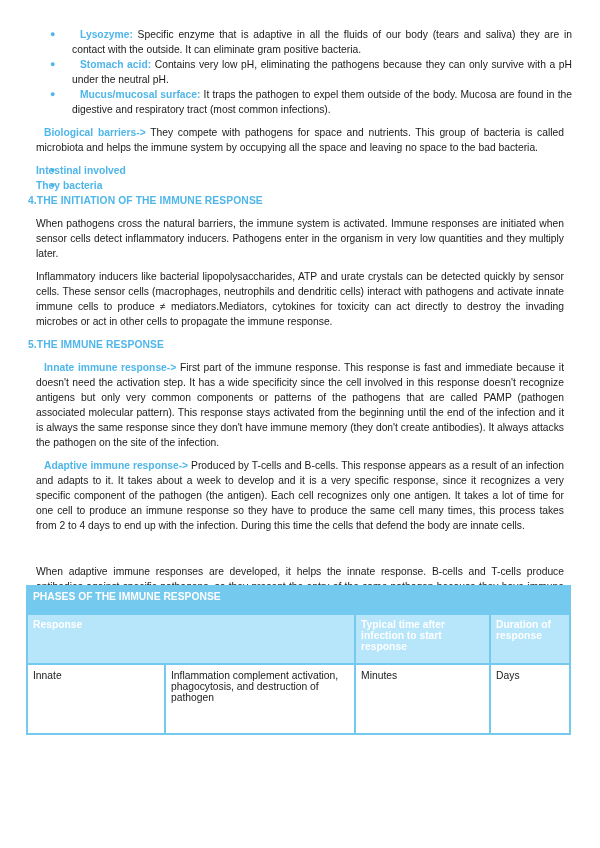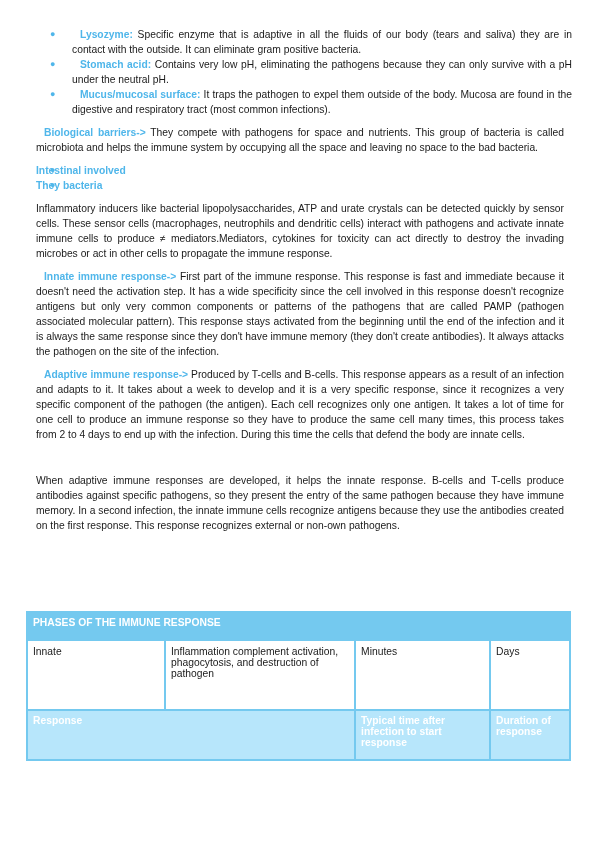--- a/index.html
+++ b/index.html
@@ -6,21 +6,21 @@
     body { width: 600px; height: 848px; position: relative; overflow: hidden;
       font-family: "Liberation Sans", sans-serif; font-size: 10.3px; color: #1a1a1a; line-height: 15px; }
     .page { position: absolute; left: 28px; top: 27px; width: 544px; }
     .just { text-align: justify; margin: 8px; }
     .kw { color: #4fb6ea; font-weight: bold; padding-left: 8px; }
     .sec { color: #4fb6ea; font-weight: bold; font-family: "Liberation Sans", sans-serif; font-size: 10.3px; margin: 0; letter-spacing: 0.1px; }
     ul { margin: 0; padding: 0; list-style: none; }
     ul li { position: relative; padding-left: 44px; text-align: justify; }
     ul li .bullet { position: absolute; left: 22px; top: 0; color: #4fb6ea; font-size: 9px; }
     .gap { height: 15px; }
-    table.phases { position: absolute; left: 26px; top: 611px; width: 545px; border-collapse: collapse; }
+    table.phases { position: absolute; left: 26px; top: 585px; width: 545px; border-collapse: collapse; }
     table.phases td, table.phases th { border: 2px solid #74c9ef; vertical-align: top; padding: 3px 4px; font-size: 10.3px; line-height: 11px; text-align: left; }
     table.phases th.title { background: #74c9ef; color: #ffffff; height: 18px; padding: 4px 5px 4px 5px; font-weight: bold; }
     table.phases th.col { background: #b7e6fb; color: #ffffff; font-weight: bold; height: 40px; padding: 4px 5px; }
     table.phases td { background: #ffffff; color: #1a1a1a; height: 58px; padding: 5px 5px; }
   </style>
 </head>
 <body>
 
 <div class="page">
 
@@ -29,38 +29,41 @@
     <li><span class="bullet">●</span><span class="kw">Stomach acid:</span><span> Contains very low pH, eliminating the pathogens because they can only survive with a pH under the neutral pH.</span></li>
     <li><span class="bullet">●</span><span class="kw">Mucus/mucosal surface:</span><span> It traps the pathogen to expel them outside of the body. Mucosa are found in the digestive and respiratory tract (most common infections).</span></li>
   </ul>
 
   <p class="just"><span class="kw">Biological barriers-&gt;</span><span> They compete with pathogens for space and nutrients. This group of bacteria is called microbiota and helps the immune system by occupying all the space and leaving no space to the bad bacteria.</span></p>
   <ul>
     <li class="kw"><span class="bullet">●</span><span>Intestinal involved</span></li>
     <li class="kw"><span class="bullet">●</span><span>They bacteria</span></li>
   </ul>
 
+  <h2 class="sec">4.THE INITIATION OF THE IMMUNE RESPONSE</h2>
+  <p class="just">When pathogens cross the natural barriers, the immune system is activated. Immune responses are initiated when sensor cells detect inflammatory  inducers. Pathogens enter in the organism in very low quantities and they multiply later.</p>
   <p class="just">Inflammatory inducers like bacterial lipopolysaccharides, ATP and urate crystals can be detected quickly by sensor cells. These sensor cells (macrophages, neutrophils and dendritic cells) interact with pathogens and activate innate immune cells to produce ≠ mediators.Mediators, cytokines for toxicity can act directly to destroy the invading microbes or act in other cells to propagate the immune response.</p>
 
+  <h2 class="sec">5.THE IMMUNE RESPONSE</h2>
   <p class="just"><span class="kw">Innate immune response-&gt;</span><span> First part of the immune response. This response is fast and immediate because it doesn't need the activation step. It has a wide specificity since the cell involved in this response doesn't recognize antigens but only very common components or patterns of the pathogens that are called PAMP (pathogen associated molecular pattern). This response stays activated from the beginning until the end of the infection and it is always the same response since they don't have immune memory (they don't create antibodies). It always attacks the pathogen on the site of the infection.</span></p>
   <p class="just"><span class="kw">Adaptive immune response-&gt;</span><span> Produced by T-cells and B-cells. This response appears as a result of an infection and adapts to it. It takes about a week to develop and it is a very specific response, since it recognizes a very specific component of the pathogen (the antigen). Each cell recognizes only one antigen. It takes a lot of time for one cell to produce an immune response so they have to produce the same cell many times, this process takes from 2 to 4 days to end up with the infection. During  this time the cells that defend the body are innate cells.</span></p>
   <div class="gap"></div>
   <p class="just">When adaptive immune responses are developed, it helps the innate response. B-cells and T-cells produce antibodies against specific pathogens, so they present the entry of the same pathogen because they have immune memory. In a second infection, the innate immune cells recognize antigens because they use the antibodies created on the first response. This response recognizes external or non-own pathogens.</p>
 </div>
 
 <table class="phases">
   <tbody>
       <tr>
     <th class="title" colspan="4">PHASES OF THE IMMUNE RESPONSE</th>
   </tr>
   <tr>
+    <th class="col" colspan="2" style="width:271px">Response</th>
+    <th class="col" style="width:123px">Typical time after infection to start response</th>
+    <th class="col">Duration of response</th>
+  </tr>
+  <tr>
     <td style="width:126px">Innate</td>
     <td>Inflammation complement activation, phagocytosis, and destruction of pathogen</td>
     <td>Minutes</td>
     <td>Days</td>
   </tr>
-  <tr>
-    <th class="col" colspan="2" style="width:271px">Response</th>
-    <th class="col" style="width:123px">Typical time after infection to start response</th>
-    <th class="col">Duration of response</th>
-  </tr>
 </tbody>
   </table>
 
 </body></html>

